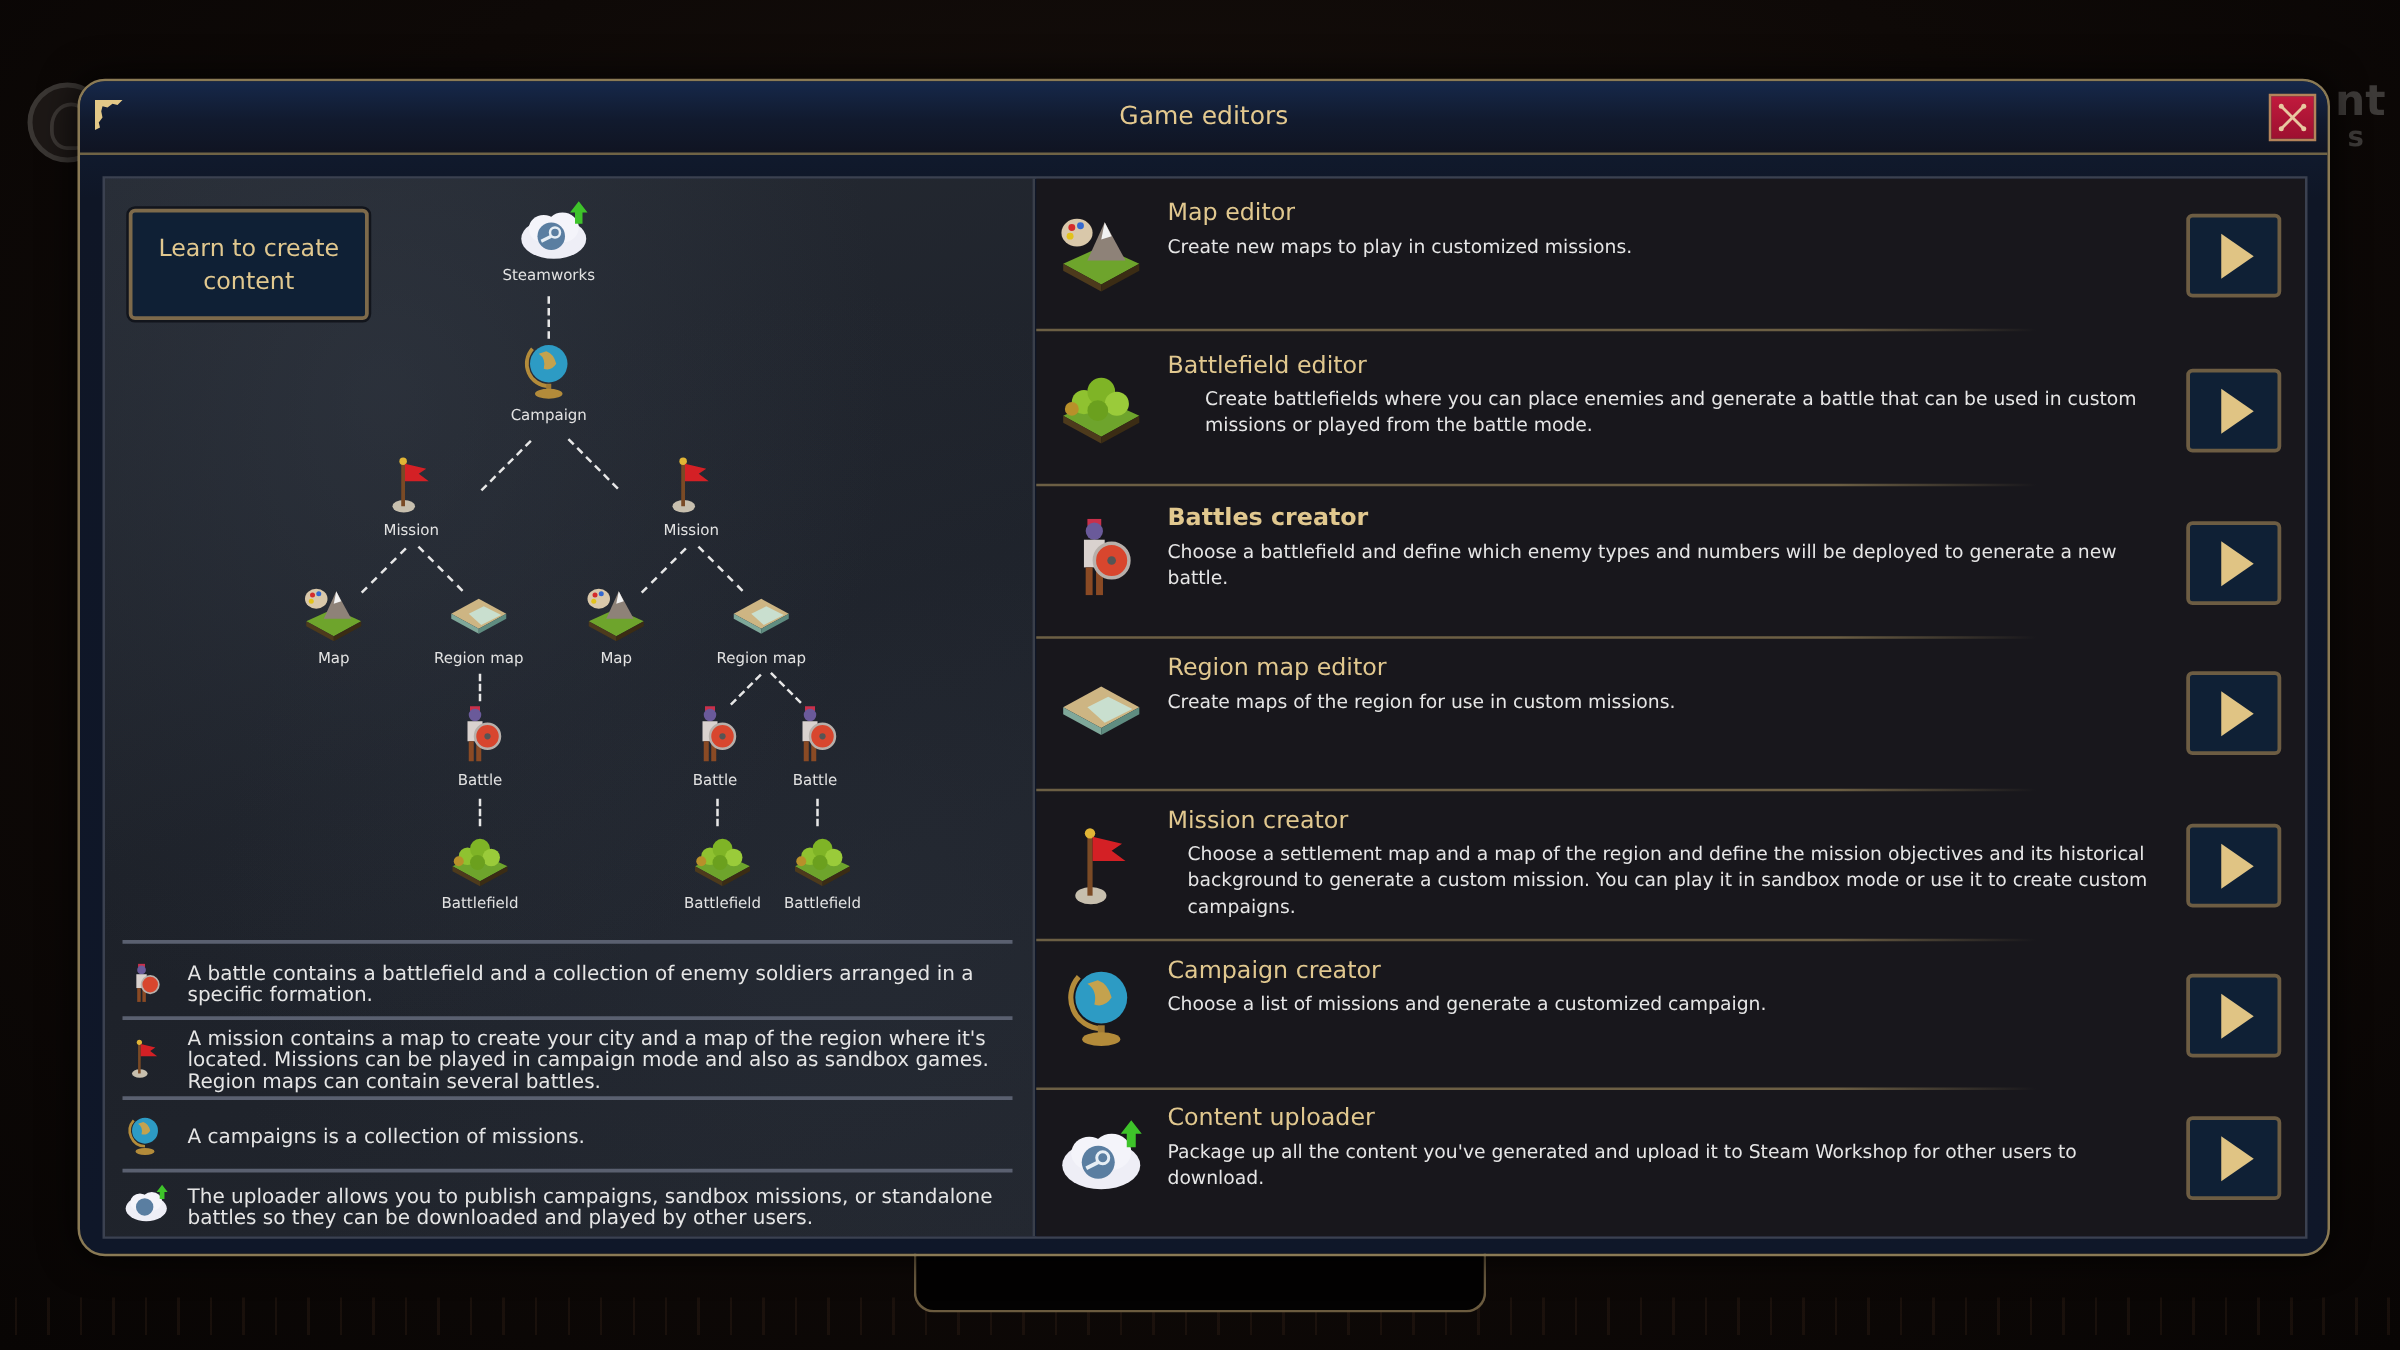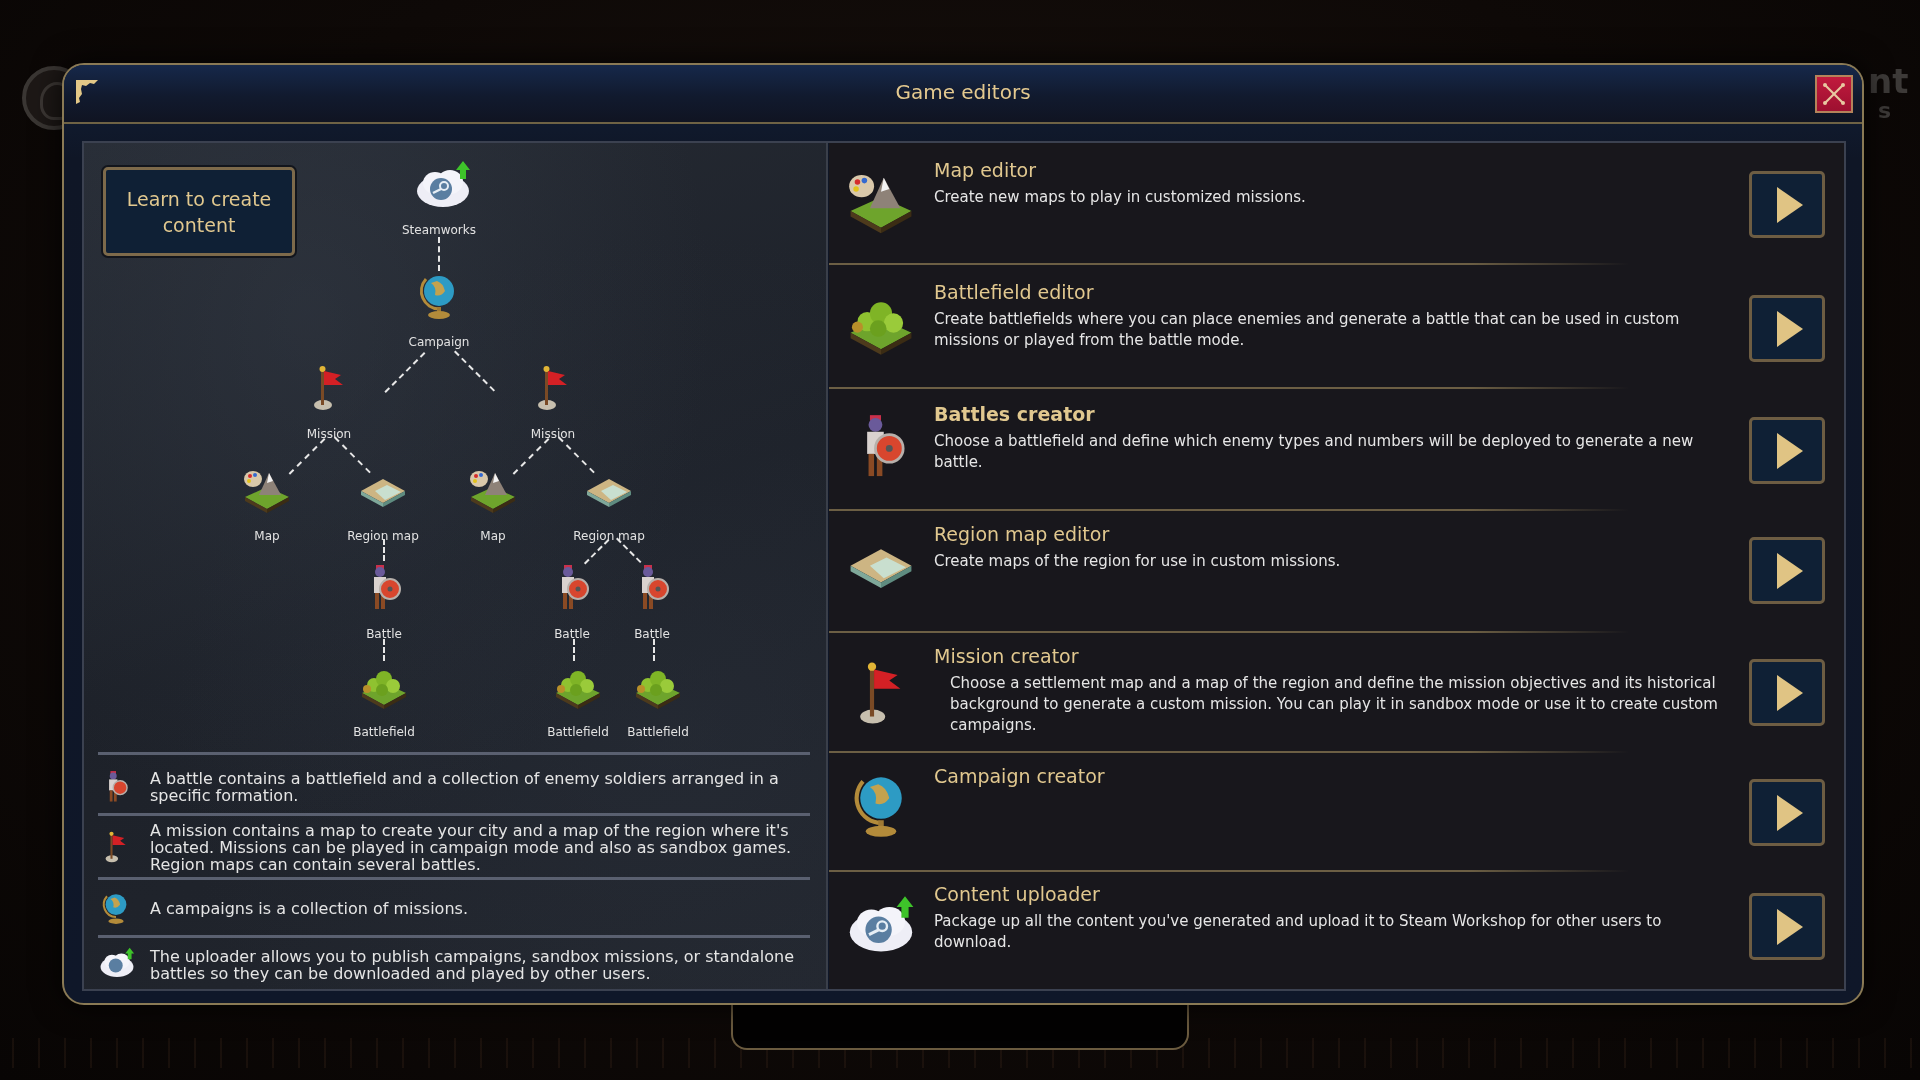--- a/index.html
+++ b/index.html
@@ -82,21 +82,21 @@
     position: absolute; left: 19px; top: 24px; width: 192px; height: 89px;
     background: #0f2035; border: 3px solid #7d6a4b; border-radius: 5px;
     box-shadow: 0 0 0 2px #12151c;
     color: #e1c88f; font-size: 19px; line-height: 26px; text-align: center;
     display: flex; align-items: center; justify-content: center; padding: 0 10px;
     cursor: pointer;
   }
 
   .node { position: absolute; width: 120px; text-align: center; }
   .node .ico { position: relative; margin: 0 auto; width: 52px; height: 48px; }
-  .node .lbl { font-size: 12px; color: #e2e2e2; margin-top: 16px; white-space: nowrap; }
+  .node .lbl { font-size: 12px; color: #e2e2e2; margin-top: 6px; white-space: nowrap; }
 
   .connector { position: absolute; border-left: 2px dashed #e7e7e7; width: 0; transform-origin: top left; }
 
   .legend-line { position: absolute; left: 14px; width: 712px; height: 3px; background: #5a6070; }
   .legend-item { position: absolute; left: 14px; width: 712px; display: flex; align-items: center; }
   .legend-item .lico { width: 36px; height: 40px; flex: 0 0 36px; position: relative; }
   .legend-item .ltxt { margin-left: 16px; font-size: 16px; color: #e5e5e5; line-height: 17px; }
 
   .editor-row { position: absolute; left: 0; width: 1015px; }
   .editor-row .rico { position: absolute; left: 16px; width: 72px; height: 72px; }
@@ -459,21 +459,21 @@
             <polygon points="4,32 26,44 26,48 4,36" fill="#4d3a1c"></polygon>
             <polygon points="48,32 26,44 26,48 48,36" fill="#3b2c14"></polygon>
             <circle cx="16" cy="24" r="7" fill="#8fc230"></circle>
               <circle cx="26" cy="18" r="8" fill="#7fb426"></circle>
             <circle cx="35" cy="25" r="7" fill="#9acb3a"></circle>
               <circle cx="24" cy="29" r="6" fill="#6ba01e"></circle>
             <circle cx="9" cy="28" r="4" fill="#b8902a"></circle>
           </svg>
         </div>
         <div class="rtitle" style="top:16px;">Battlefield editor</div>
-        <div class="rdesc" style="top:44px;">Create battlefields where you can place enemies and generate a battle that can be used in custom missions or played from the battle mode.</div>
+        <div class="rdesc" style="top:44px;margin-left:30px;">Create battlefields where you can place enemies and generate a battle that can be used in custom missions or played from the battle mode.</div>
         <div class="play-btn" style="top:30px;">
           <div class="play-tri"></div>
         </div>
         <div class="row-sep" style="top:122px;"></div>
       </div>
 
       <div class="editor-row" style="top:246px; height:122px;">
         <div class="rico" style="top:22px;">
           <svg width="72" height="72" viewBox="0 0 52 50">
             <rect x="18" y="2" width="8" height="4" fill="#c9304b"></rect>
@@ -531,20 +531,21 @@
         <div class="rico" style="top:16px;">
           <svg width="72" height="72" viewBox="0 0 52 50">
             <circle cx="26" cy="20" r="15" fill="#2d9bc4"></circle>
             <path d="M18 12 Q24 16 22 24 Q28 26 32 20 Q30 12 24 10 Z" fill="#c4a24e"></path>
             <path d="M13 8 A18 18 0 0 0 26 38" fill="none" stroke="#b38b3a" stroke-width="3"></path>
             <rect x="24" y="36" width="4" height="6" fill="#a07a34"></rect>
             <ellipse cx="26" cy="44" rx="11" ry="4" fill="#b38b3a"></ellipse>
           </svg>
         </div>
         <div class="rtitle" style="top:12px;">Campaign creator</div>
+        <div class="rdesc" style="top:40px;">Choose a list of missions and generate a customized campaign.</div>
         <div class="play-btn" style="top:26px;">
           <div class="play-tri"></div>
         </div>
         <div class="row-sep" style="top:117px;"></div>
       </div>
 
       <div class="editor-row" style="top:728px; height:118px;">
         <div class="rico" style="top:22px;">
           <svg width="72" height="64" viewBox="0 0 60 52">
             <ellipse cx="30" cy="32" rx="26" ry="16" fill="#eeeef6"></ellipse>

